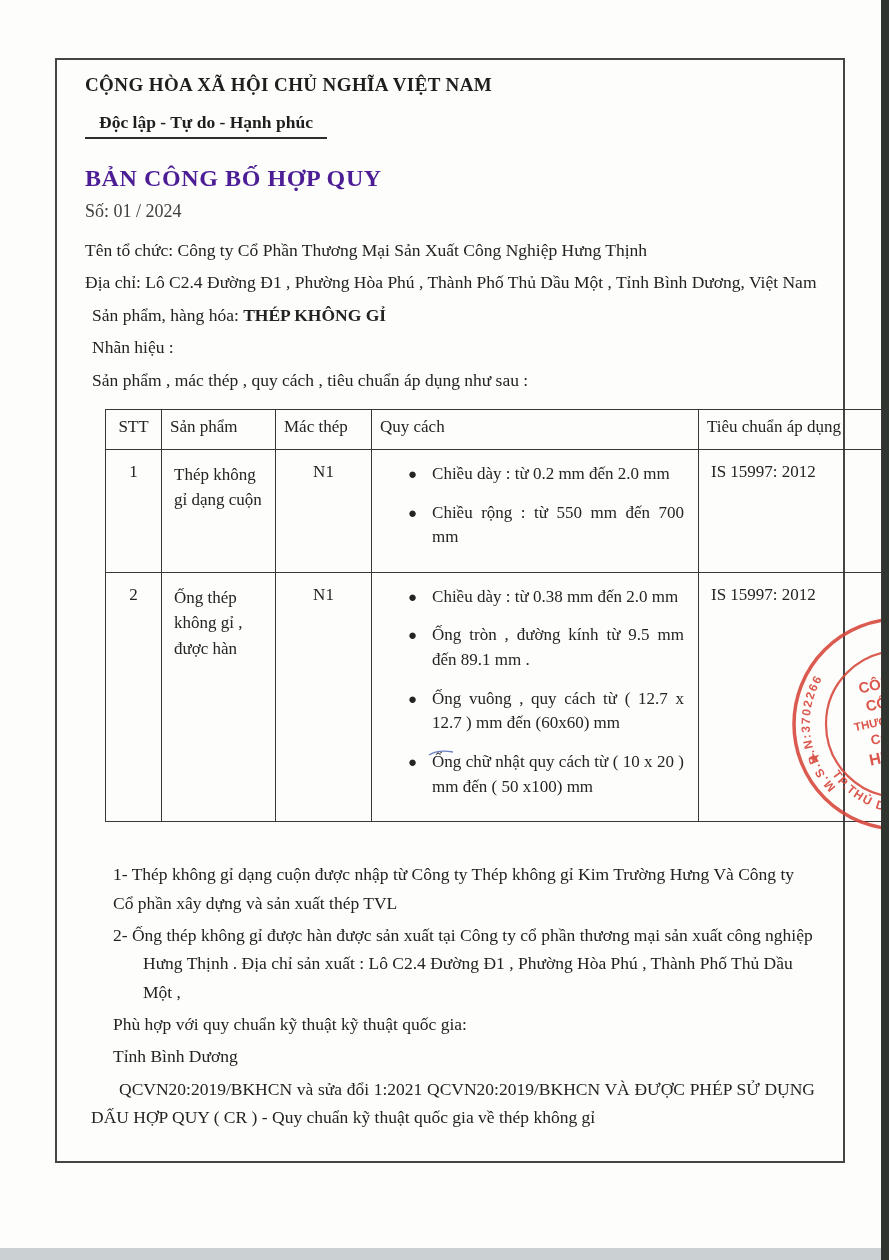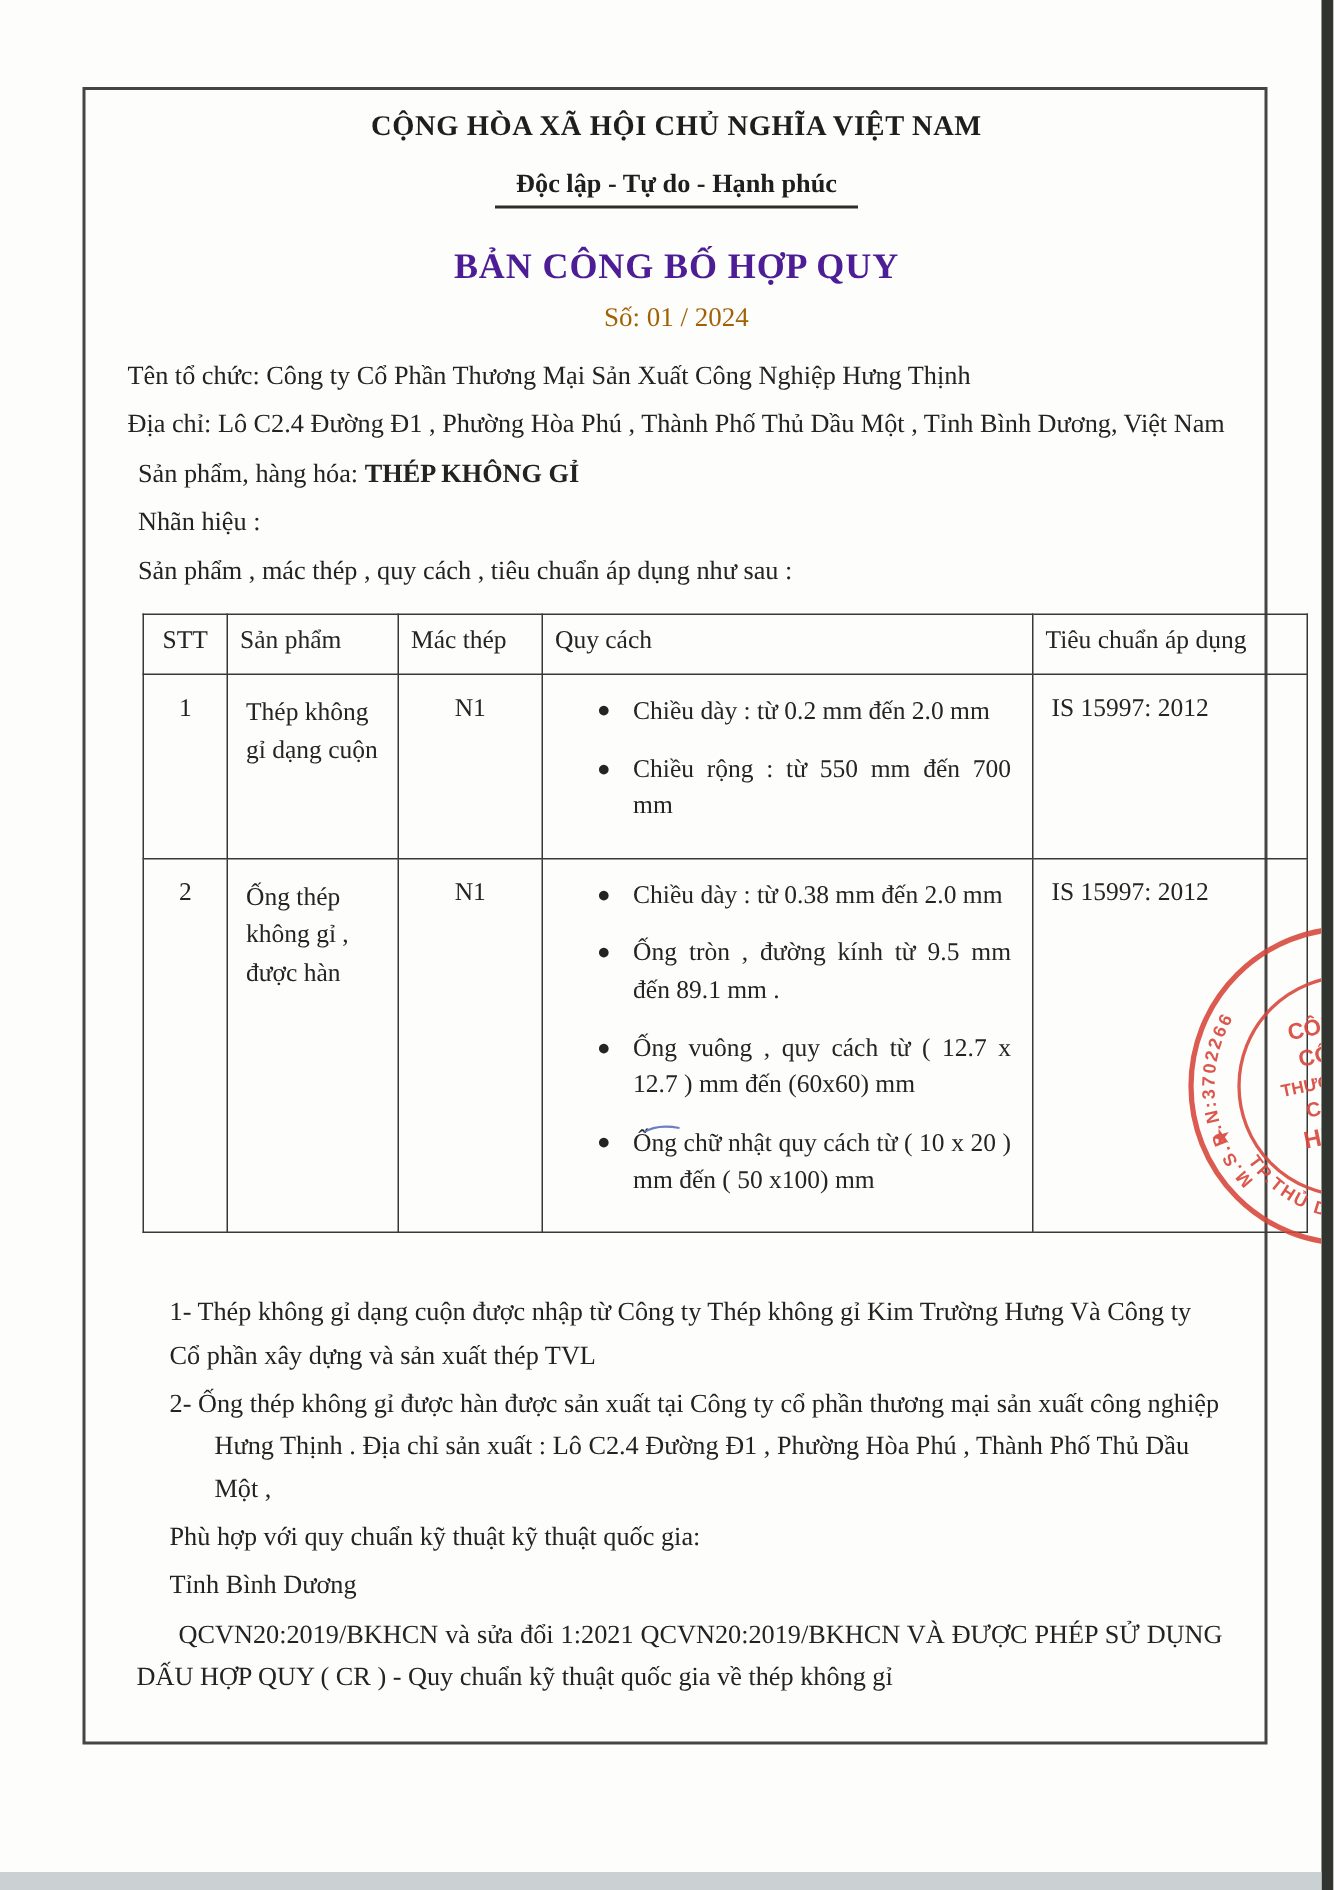--- a/index.html
+++ b/index.html
@@ -20,42 +20,42 @@
   .edge-bottom{
     position:absolute;left:0;bottom:0;width:881px;height:12px;
     background:#cbd0d3;
   }
   .doc-frame{
     position:absolute;left:55px;top:58px;width:790px;height:1105px;
     border:2px solid #454545;box-sizing:border-box;
     padding:12px 26px 0 28px;
     background:transparent;
   }
-  .center{text-align:center;}
+  .center{}
   .nat-title{
     font-size:19px;font-weight:bold;letter-spacing:.4px;color:#1e1e1e;
     margin-top:2px;
   }
   .motto-wrap{margin-top:16px;}
   .motto{
     display:inline-block;font-size:17.5px;font-weight:bold;color:#1e1e1e;
     border-bottom:2px solid #2d2d2d;padding:0 14px 4px 14px;
   }
   .doc-title{
     font-size:24px;font-weight:bold;letter-spacing:.6px;color:#4c1d95;
     margin:26px 0 0 0;
   }
-  .doc-number{font-size:18px;margin-top:9px;color:#a16207;}
+  .doc-number{font-size:18px;margin-top:9px;color:#404040;}
   .info{margin-top:12px;font-size:17.5px;line-height:1.85;color:#232323;}
   .info .line{white-space:normal;}
   .info .indent{padding-left:7px;}
   .bold{font-weight:bold;}
   
   table.spec{
-    border-collapse:collapse;margin-top:13px;margin-left:10px;
+    border-collapse:collapse;margin-top:13px;margin-left:20px;
     table-layout:fixed;width:776px;
     font-size:17px;color:#242424;
   }
   table.spec th,table.spec td{
     border:1.6px solid #383838;vertical-align:top;
     padding:8px 8px;box-sizing:border-box;text-align:left;
   }
   table.spec th{font-weight:normal;height:40px;vertical-align:middle;padding-top:4px;}
   col.c-stt{width:56px;} col.c-sp{width:114px;} col.c-mt{width:96px;}
   col.c-qc{width:327px;} col.c-tc{width:183px;}

